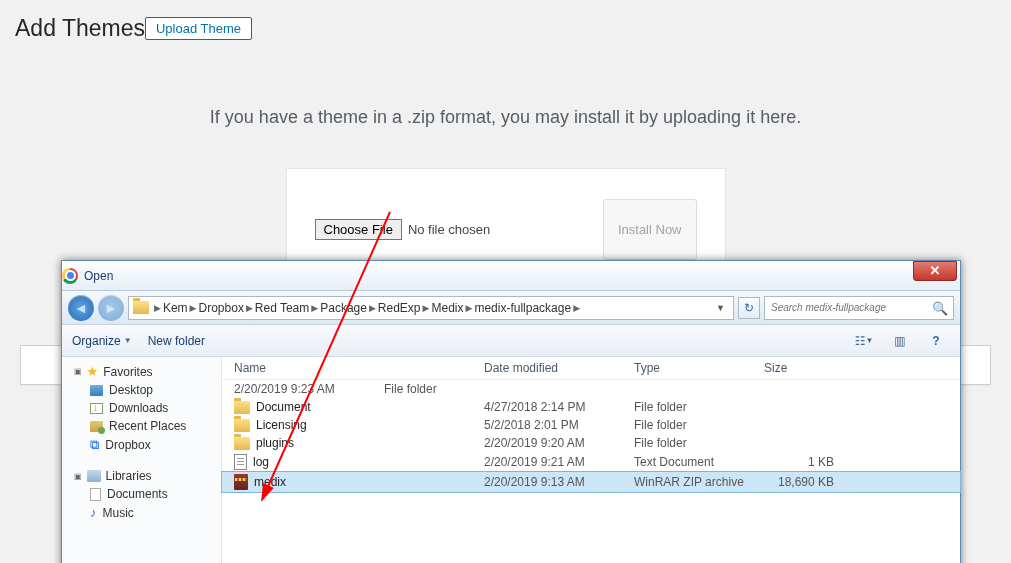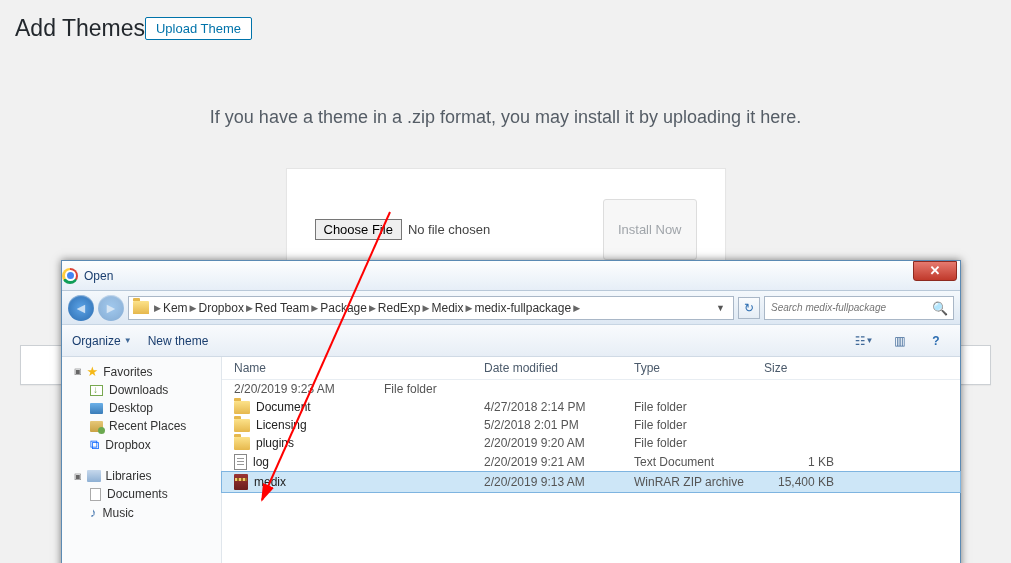--- a/index.html
+++ b/index.html
@@ -140,43 +140,43 @@
       <input class="nav-search" placeholder="Search medix-fullpackage" style="">
       <span class="nav-search-ico">🔍</span>
     </span>
   </div>
 
   <div class="win-toolbar">
     <span class="tb-link">
         <span>Organize</span> 
         <span class="tb-drop">▼</span>
       </span>
-    <span class="tb-link">New theme</span>
+    <span class="tb-link">New folder</span>
     <div class="tb-right">
       <span class="tb-btn">☷ <span class="tb-drop">▼</span></span>
       <span class="tb-btn">▥</span>
       <span class="tb-btn" style="color:#2b6cb0;font-weight:bold">?</span>
     </div>
   </div>
 
   <div class="win-body">
     <div class="sidebar">
       <div class="side-group">
         <div class="side-head">
           <span class="tri">▣</span>
           <span class="star-ico">★</span>
           <span>Favorites</span>
         </div>
         <div class="side-item">
+            <span class="desk-ico"></span>
+            <span>Desktop</span>
+          </div>
+        <div class="side-item">
             <span class="dl-ico"></span>
             <span>Downloads</span>
-          </div>
-        <div class="side-item">
-            <span class="desk-ico"></span>
-            <span>Desktop</span>
           </div>
         <div class="side-item">
             <span class="rp-ico"></span>
             <span>Recent Places</span>
           </div>
         <div class="side-item">
             <span class="db-ico">⧉</span>
             <span>Dropbox</span>
           </div>
       </div>
@@ -246,21 +246,21 @@
             <span class="cell-type">Text Document</span>
             <span class="cell-size">1 KB</span>
           </div>
           <div class="row selected">
             <span class="cell-name">
               <span class="fico-zip"></span>
               <span>medix</span>
             </span>
             <span class="cell-date">2/20/2019 9:13 AM</span>
             <span class="cell-type">WinRAR ZIP archive</span>
-            <span class="cell-size">15,400 KB</span>
+            <span class="cell-size">18,690 KB</span>
           </div>
         </div>
     </div>
   </div>
 </div>
 
 <svg class="arrow-svg" width="160" height="310">
   <defs>
       <marker id="ah" markerWidth="10" markerHeight="10" refX="8" refY="3" orient="auto">
         <path d="M0,0 L9,3 L0,6 Z" fill="#ff0000"></path>

